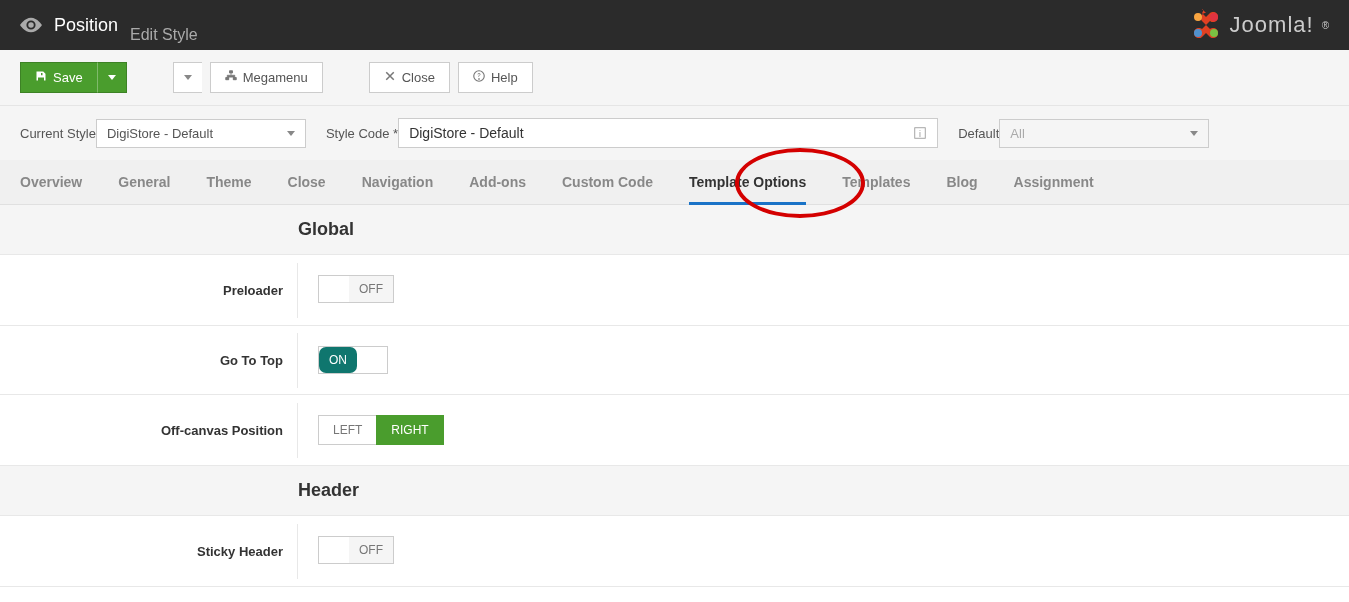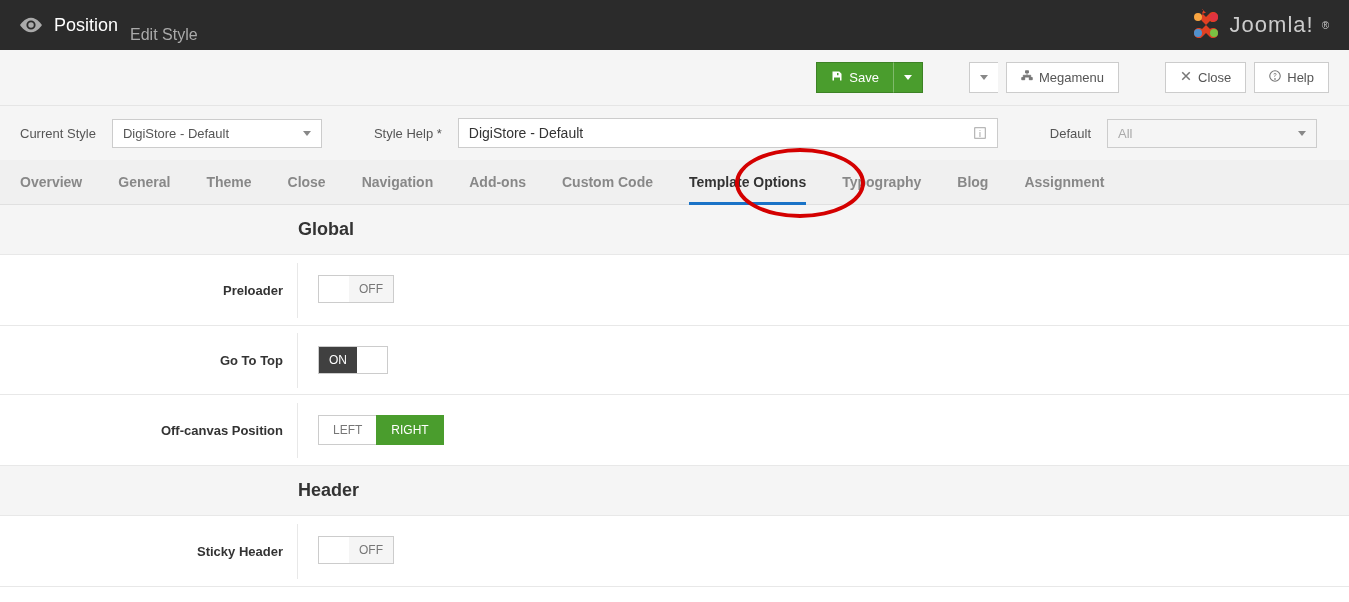--- a/index.html
+++ b/index.html
@@ -5,47 +5,47 @@
 * { margin: 0; padding: 0; box-sizing: border-box; }
 body { font-family: Arial, Helvetica, sans-serif; font-size: 13px; color: #333; background: #fff; width: 1349px; }
 .topbar { background: #2b2b2b; height: 50px; display: flex; align-items: center; padding: 0 20px; justify-content: space-between; }
 .topbar-left { display: flex; align-items: center; gap: 12px; }
 .eye-icon { width: 22px; height: 16px; }
 .topbar-title { color: #fff; font-size: 18px; font-weight: normal; }
 .topbar-subtitle { color: #aaa; font-size: 16px; margin-top: 19px; }
 .joomla-logo { display: flex; align-items: center; gap: 8px; }
 .joomla-mark { width: 32px; height: 32px; }
 .joomla-text { color: #ccc; font-size: 22px; letter-spacing: 1px; }
-.toolbar { background: #f5f5f5; padding: 12px 20px; display: flex; gap: 8px; border-bottom: 1px solid #e5e5e5; justify-content: flex-end; }
+.toolbar { background: #f5f5f5; padding: 12px 20px; display: flex; gap: 8px; border-bottom: 1px solid #e5e5e5; }
 .btn { border: 1px solid #ccc; background: #fff; padding: 7px 14px; font-size: 13px; color: #555; cursor: pointer; display: inline-flex; align-items: center; gap: 6px; }
 .btn-group { display: inline-flex; }
 .btn-group .btn:first-child { border-right: none; }
 .btn-group .dropdown-toggle { padding: 7px 10px; }
 .btn-save { background: #4a9d2d; border-color: #3d8225; color: #fff; }
 .btn-save .dropdown-toggle { background: #4a9d2d; border-color: #3d8225; color: #fff; border-left: 1px solid rgba(255,255,255,0.3); }
 .icon { width: 12px; height: 12px; display: inline-block; }
-.style-row { background: #f5f5f5; padding: 12px 20px; display: flex; align-items: center; gap: 16px; }
+.style-row { background: #f5f5f5; padding: 12px 20px; display: flex; align-items: center; }
 .style-label { color: #555; font-size: 13px; }
 .select-box { border: 1px solid #ccc; background: #fff; padding: 6px 10px; min-width: 210px; display: flex; justify-content: space-between; align-items: center; cursor: pointer; font-size: 13px; color: #555;}
 .select-box.disabled { color: #aaa; background: #f5f5f5; }
 .text-input { border: 1px solid #ccc; padding: 6px 10px; width: 540px; font-size: 14px; color: #333; background: #fff; display: flex; justify-content: space-between; align-items: center;}
 .tabs { background: #f0f0f0; border-bottom: 1px solid #e0e0e0; display: flex; padding: 0 20px; gap: 36px; position: relative; }
 .tab { padding: 14px 0; color: #888; font-size: 14px; font-weight: bold; cursor: pointer; position: relative; }
 .tab.active { color: #333; }
 .tab.active::after { content: ''; position: absolute; bottom: -1px; left: 0; right: 0; height: 3px; background: #1a73c7; }
 .content { display: flex; }
 .content-col { width: 100%; }
 .section-title-row { background: #f5f5f5; border-bottom: 1px solid #e8e8e8; padding: 14px 0 14px 298px; }
 .section-title { font-size: 18px; font-weight: bold; color: #333; }
 .option-row { display: flex; align-items: center; border-bottom: 1px solid #e8e8e8; }
 .option-label { width: 298px; text-align: right; padding: 20px 14px 20px 0; font-weight: bold; color: #333; font-size: 13px; border-right: 1px solid #e8e8e8; }
 .option-control { padding: 20px 15px 20px 20px; flex: 1; }
 .toggle { display: inline-flex; border: 1px solid #ccc; }
 .toggle-half { padding: 6px 10px; font-size: 12px; color: #777; background: #f5f5f5; min-width: 18px; text-align: center; }
-.toggle-half.on { background: #404040; color: #fff; border-color: #4a9d2d; }
+.toggle-half.on { background: #0f766e; color: #fff; border-color: #4a9d2d; border-radius: 7px; }
 .toggle-half.blank { background: #fff; min-width: 30px; }
 .btn-seg { display: inline-flex; }
 .btn-seg .seg { border: 1px solid #ccc; padding: 7px 14px; font-size: 12px; color: #777; cursor: pointer; background: #fff;}
 .btn-seg .seg:first-child { border-right: none; }
 .btn-seg .seg.active { background: #4a9d2d; color: #fff; border-color: #4a9d2d;}
 .highlight-circle { position: absolute; width: 130px; height: 70px; border: 4px solid #d40000; border-radius: 50%; pointer-events: none; }
 .caret { width: 0; height: 0; border-left: 4px solid transparent; border-right: 4px solid transparent; border-top: 5px solid #888; display: inline-block; }
 .caret.white { border-top-color: #fff; }
 .info-icon { width: 14px; height: 14px; }
 svg { display: block; }
@@ -121,21 +121,21 @@
   </button>
 </div>
 
 <div class="style-row">
   <span class="style-label">Current Style</span>
   <div class="select-box">
     <span>DigiStore - Default</span>
     <span class="caret"></span>
   </div>
   <div style="width:20px;"></div>
-  <span class="style-label">Style Help *</span>
+  <span class="style-label">Style Code *</span>
   <div class="text-input">
     <span>DigiStore - Default</span>
     <span>
         <svg class="info-icon" viewBox="0 0 16 16">
           <rect x="2" y="2" width="12" height="12" fill="none" stroke="#999"></rect>
           <text x="8" y="12" font-size="10" text-anchor="middle" fill="#999">i</text>
         </svg>
       </span>
   </div>
   <div style="width:20px;"></div>
@@ -148,21 +148,21 @@
 
 <div class="tabs">
   <div class="tab">Overview</div>
   <div class="tab">General</div>
   <div class="tab">Theme</div>
   <div class="tab">Close</div>
   <div class="tab">Navigation</div>
   <div class="tab">Add-ons</div>
   <div class="tab">Custom Code</div>
   <div class="tab active">Template Options</div>
-  <div class="tab">Typography</div>
+  <div class="tab">Templates</div>
   <div class="tab">Blog</div>
   <div class="tab">Assignment</div>
   <div class="highlight-circle" style="left: 735px; top: -12px;"></div>
 </div>
 
 <div class="content">
   <div class="content-col">
     <div class="section-title-row">
       <span class="section-title">Global</span>
     </div>

